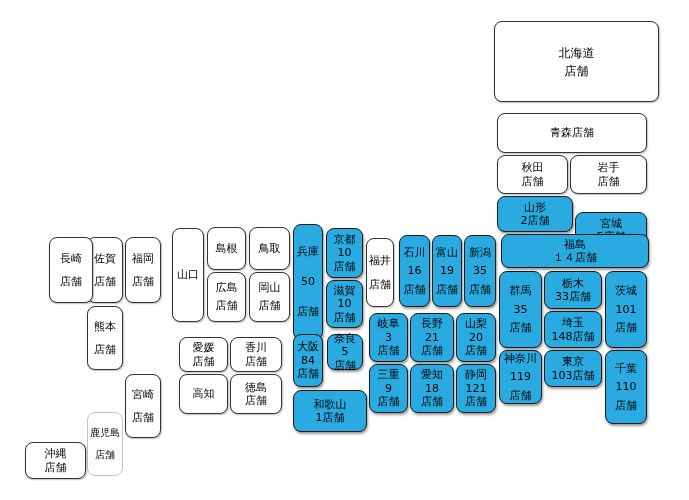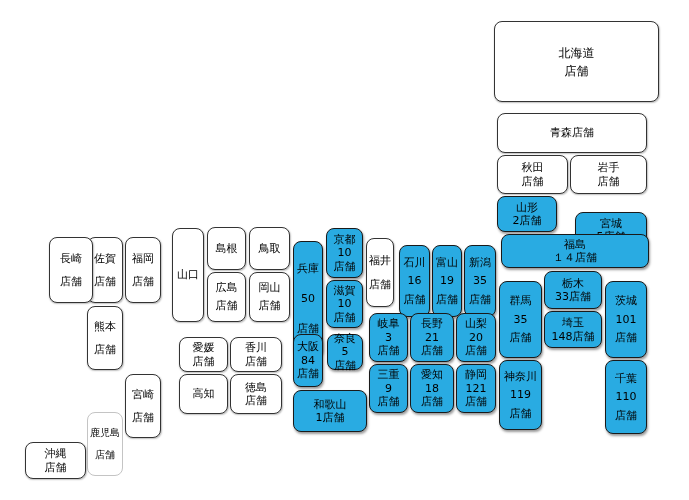--- a/index.html
+++ b/index.html
@@ -35,21 +35,21 @@
     box-shadow: 0.5px 1px 1.5px rgba(0,0,0,0.25);
     cursor: pointer;
     white-space: nowrap;
   }
   .tile.blue {
     background: var(--highlight);
     border-color: #1a1a1a;
     box-shadow: 1px 2px 2.5px rgba(0,0,0,0.4);
   }
   .tile.sp { justify-content: space-evenly; padding: 4px 0; }
-  .tile.g6 { justify-content: center; row-gap: 5px; margin-top: 10px; }
+  .tile.g6 { justify-content: center; row-gap: 5px; }
   .tile.lg { font-size: 12px; line-height: 1.5; }
   .tile.faint { border-color: var(--border-faint); box-shadow: none; margin-top: 38px; }
   .tile span { display: block; }
 </style>
 </head>
 <body>
 
 <div class="map">
 
   <div class="tile lg" style="left:494px;top:21px;width:165px;height:81px">
@@ -60,21 +60,21 @@
     <span>青森店舗</span>
   </div>
   <div class="tile" style="left:497px;top:155px;width:71px;height:39px">
     <span>秋田</span>
     <span>店舗</span>
   </div>
   <div class="tile" style="left:570px;top:155px;width:77px;height:39px">
     <span>岩手</span>
     <span>店舗</span>
   </div>
-  <div class="tile blue" style="left:497px;top:196px;width:60px;height:36px">
+  <div class="tile blue" style="left:497px;top:196px;width:76px;height:36px">
     <span>山形</span>
     <span>2店舗</span>
   </div>
   <div class="tile blue" style="left:575px;top:212px;width:72px;height:36px">
     <span>宮城</span>
     <span>5店舗</span>
   </div>
   <div class="tile blue" style="left:501px;top:234px;width:148px;height:34px">
     <span>福島</span>
     <span>１４店舗</span>
@@ -91,24 +91,28 @@
   </div>
   <div class="tile blue g6" style="left:605px;top:271px;width:42px;height:77px">
     <span>茨城</span>
     <span>101</span>
     <span>店舗</span>
   </div>
   <div class="tile blue" style="left:544px;top:311px;width:58px;height:37px">
     <span>埼玉</span>
     <span>148店舗</span>
   </div>
-  <div class="tile blue g6" style="left:499px;top:350px;width:43px;height:70px">
+  <div class="tile blue g6" style="left:499px;top:350px;width:43px;height:54px">
     <span>神奈川</span>
     <span>119</span>
     <span>店舗</span>
+  </div>
+  <div class="tile blue" style="left:544px;top:350px;width:58px;height:37px">
+    <span>東京</span>
+    <span>103店舗</span>
   </div>
   <div class="tile blue g6" style="left:605px;top:350px;width:42px;height:74px">
     <span>千葉</span>
     <span>110</span>
     <span>店舗</span>
   </div>
 
   <div class="tile blue g6" style="left:464px;top:235px;width:32px;height:72px">
     <span>新潟</span>
     <span>35</span>
@@ -163,21 +167,21 @@
   <div class="tile blue" style="left:326px;top:228px;width:37px;height:50px">
     <span>京都</span>
     <span>10</span>
     <span>店舗</span>
   </div>
   <div class="tile blue" style="left:326px;top:280px;width:37px;height:48px">
     <span>滋賀</span>
     <span>10</span>
     <span>店舗</span>
   </div>
-  <div class="tile blue sp" style="left:293px;top:241px;width:30px;height:116px">
+  <div class="tile blue sp" style="left:293px;top:224px;width:30px;height:116px">
     <span>兵庫</span>
     <span>50</span>
     <span>店舗</span>
   </div>
   <div class="tile blue" style="left:293px;top:334px;width:30px;height:53px">
     <span>大阪</span>
     <span>84</span>
     <span>店舗</span>
   </div>
   <div class="tile blue" style="left:327px;top:334px;width:36px;height:36px">

